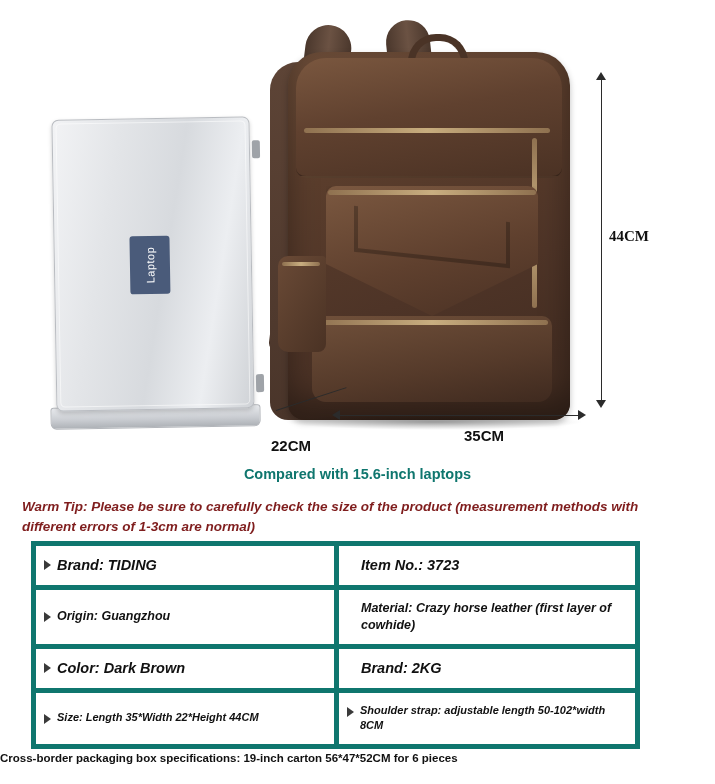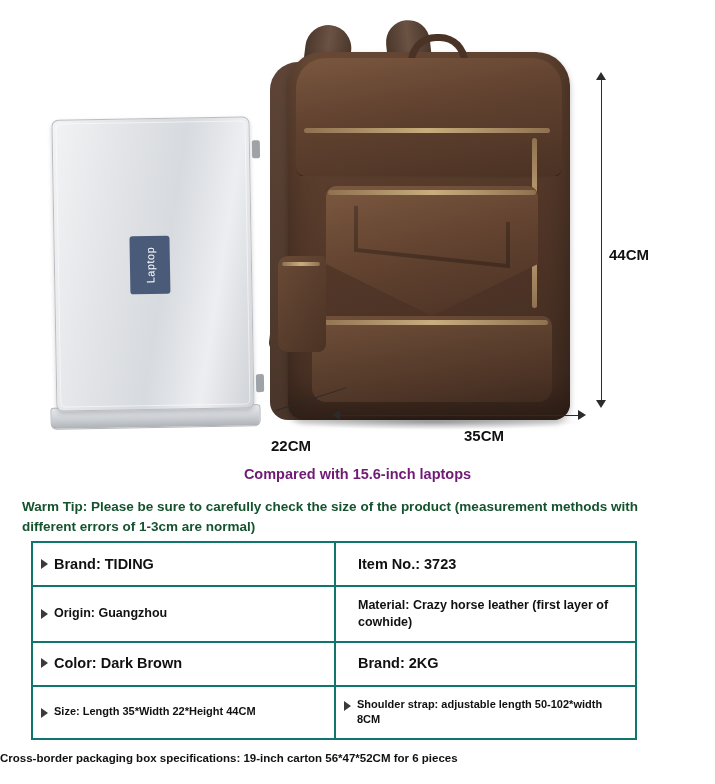--- a/index.html
+++ b/index.html
@@ -189,47 +189,49 @@
   }
 
   
   .caption {
     position:absolute;
     left:0; top:466px;
     width:715px;
     text-align:center;
     font-size:14.5px;
     font-weight:700;
-    color:#701a75;
+    color:#0f766e;
   }
 
   
   .warn {
     position:absolute;
     left:22px; top:497px;
     width:672px;
     font-size:13.5px;
     font-weight:700;
     line-height:1.45;
-    color:#14532d;
+    color:#7f1d1d;
+    font-style:italic;
   }
 
   
   .spec-table {
     position:absolute;
     left:31px; top:541px;
     width:604px;
     border-collapse:collapse;
     table-layout:fixed;
   }
   .spec-table td {
-    border:2px solid #0f766e;
+    border:5px solid #0f766e;
     padding:10px 10px 10px 8px;
     vertical-align:middle;
     height:44px;
+    font-style:italic;
   }
   .cell-inner { display:flex; align-items:flex-start; gap:6px; }
   .tri {
     flex:0 0 auto;
     width:0; height:0;
     border-top:5px solid transparent;
     border-bottom:5px solid transparent;
     border-left:7px solid #3a3a3a;
     margin-top:4px;
   }
@@ -281,21 +283,21 @@
       <div class="pocket-bottom"></div>
       <div class="zip-bot"></div>
       <div class="side-pocket"></div>
       <div class="side-pocket-zip"></div>
       <div class="bag-shadow"></div>
     </div>
 
     <div class="dim-line dim-v" style="left:601px; top:80px; height:320px;"></div>
     <div class="arrow arr-up" style="left:596px; top:72px;"></div>
     <div class="arrow arr-down" style="left:596px; top:400px;"></div>
-    <div class="dim-label" style="left:609px; top:246px;">44CM</div>
+    <div class="dim-label" style="left:609px; top:228px;font-family:Liberation Serif, serif;">44CM</div>
 
     <div class="dim-line dim-h" style="left:340px; top:415px; width:244px;"></div>
     <div class="arrow arr-left" style="left:332px; top:410px;"></div>
     <div class="arrow arr-right" style="left:578px; top:410px;"></div>
     <div class="dim-label" style="left:464px; top:427px;">35CM</div>
 
     <div class="dim-line dim-h" style="left:276px; top:410px; width:74px; transform:rotate(-18deg); transform-origin:left center;"></div>
     <div class="dim-label" style="left:271px; top:437px;">22CM</div>
   </div>
 

